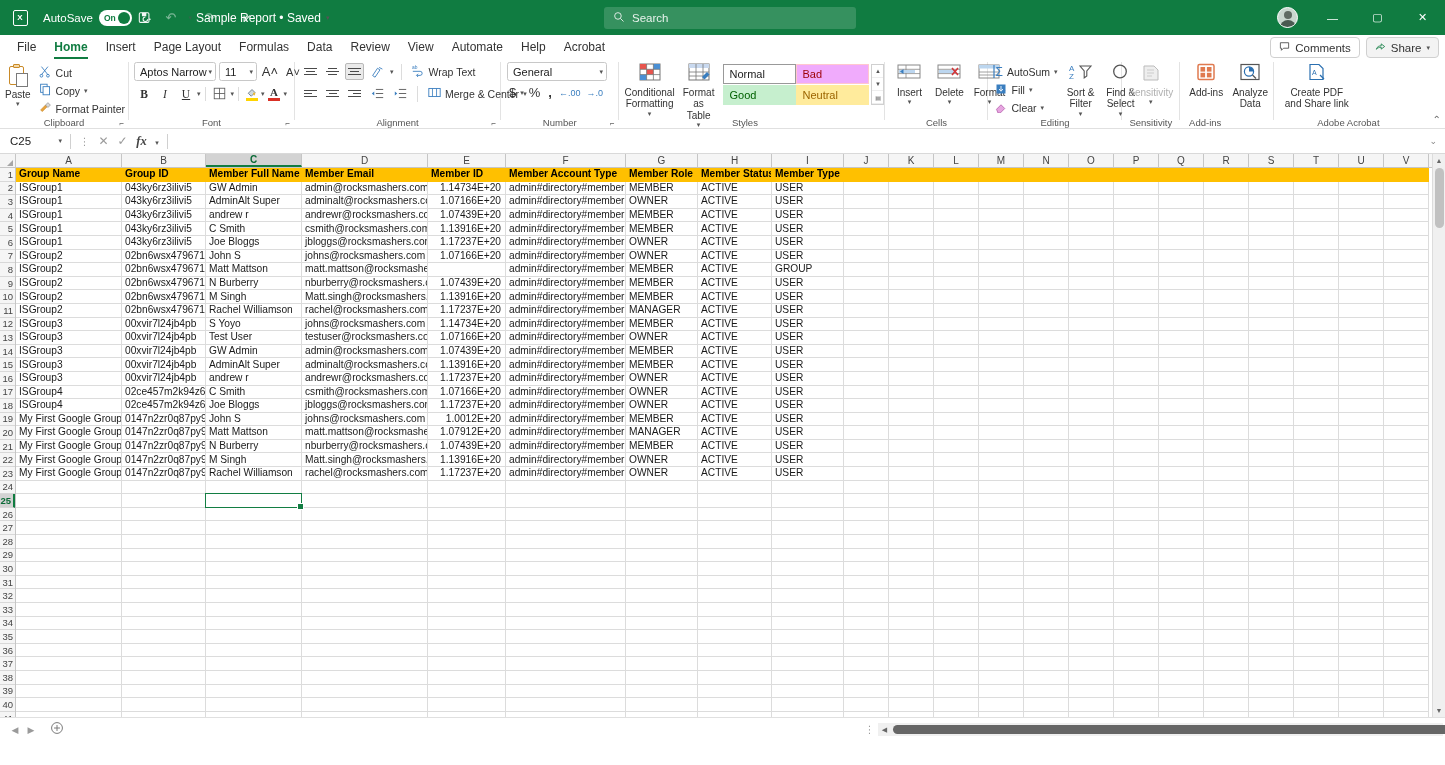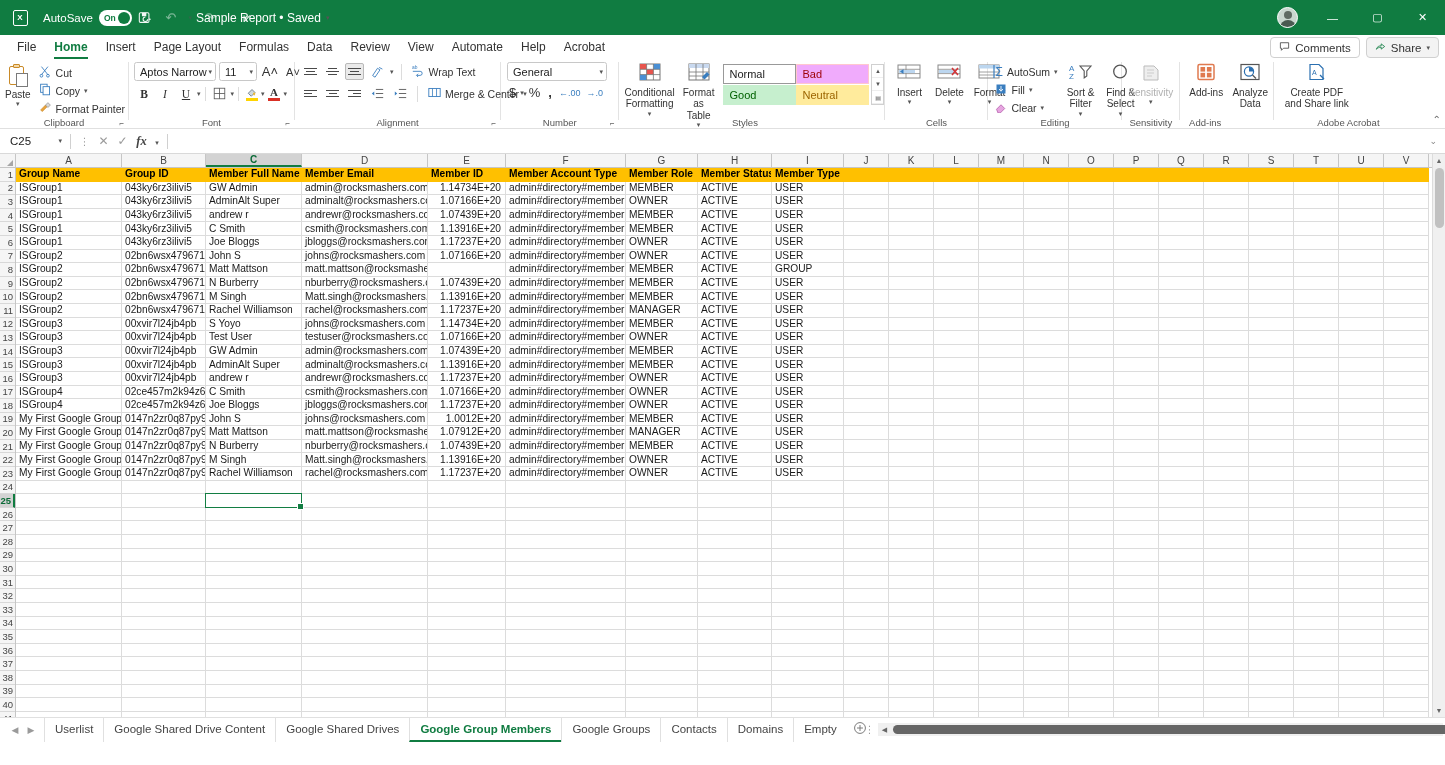--- a/index.html
+++ b/index.html
@@ -279,20 +279,29 @@
   <div class="tb-ico dim" style="width:13px">
       <span class="caret">▾</span>
     </div>
   <div class="tb-ico" style="width:22px">⩗</div>
 
   <div class="tb-title">
     <span>Sample Report • Saved</span>
     <span class="caret">▾</span>
   </div>
 
+  <div class="tb-search">
+    <span>
+      <svg width="12" height="12" viewBox="0 0 16 16">
+          <circle cx="6.6" cy="6.6" r="4.4" fill="none" stroke="#dfeae4" stroke-width="1.3"></circle>
+          <line x1="9.9" y1="9.9" x2="14" y2="14" stroke="#dfeae4" stroke-width="1.3"></line>
+        </svg>
+    </span>
+    <span class="ph">Search</span>
+  </div>
 
   <div class="tb-right">
     <div class="avatar">
       <span class="head"></span>
         <span class="body"></span>
     </div>
     <div class="wbtn">—</div>
     <div class="wbtn">▢</div>
     <div class="wbtn close">✕</div>
   </div>
@@ -1838,30 +1847,20 @@
     <div style="flex:1"></div>
     <div class="vs-arrow">▼</div>
   </div>
 </div>
 
 <div class="sheetbar">
   <div class="navarrows">
     <span>◀</span>
     <span>▶</span>
   </div>
-  <div class="tabs" id="tabs">
-      <div class="tab">Userlist</div>
-      <div class="tab">Google Shared Drive Content</div>
-      <div class="tab">Google Shared Drives</div>
-      <div class="tab active">Google Group Members</div>
-      <div class="tab">Google Groups</div>
-      <div class="tab">Contacts</div>
-      <div class="tab">Domains</div>
-      <div class="tab">Empty</div>
-    </div>
   <div class="tab-add">
     <svg width="14" height="14" viewBox="0 0 16 16">
         <circle cx="8" cy="8" r="6.2" fill="none" stroke="#777" stroke-width="1.1"></circle>
         <line x1="8" y1="4.6" x2="8" y2="11.4" stroke="#777" stroke-width="1.1"></line>
         <line x1="4.6" y1="8" x2="11.4" y2="8" stroke="#777" stroke-width="1.1"></line>
       </svg>
   </div>
   <div class="hscrollzone">
     <span class="hgrip">⋮</span>
     <div class="hscroll">

